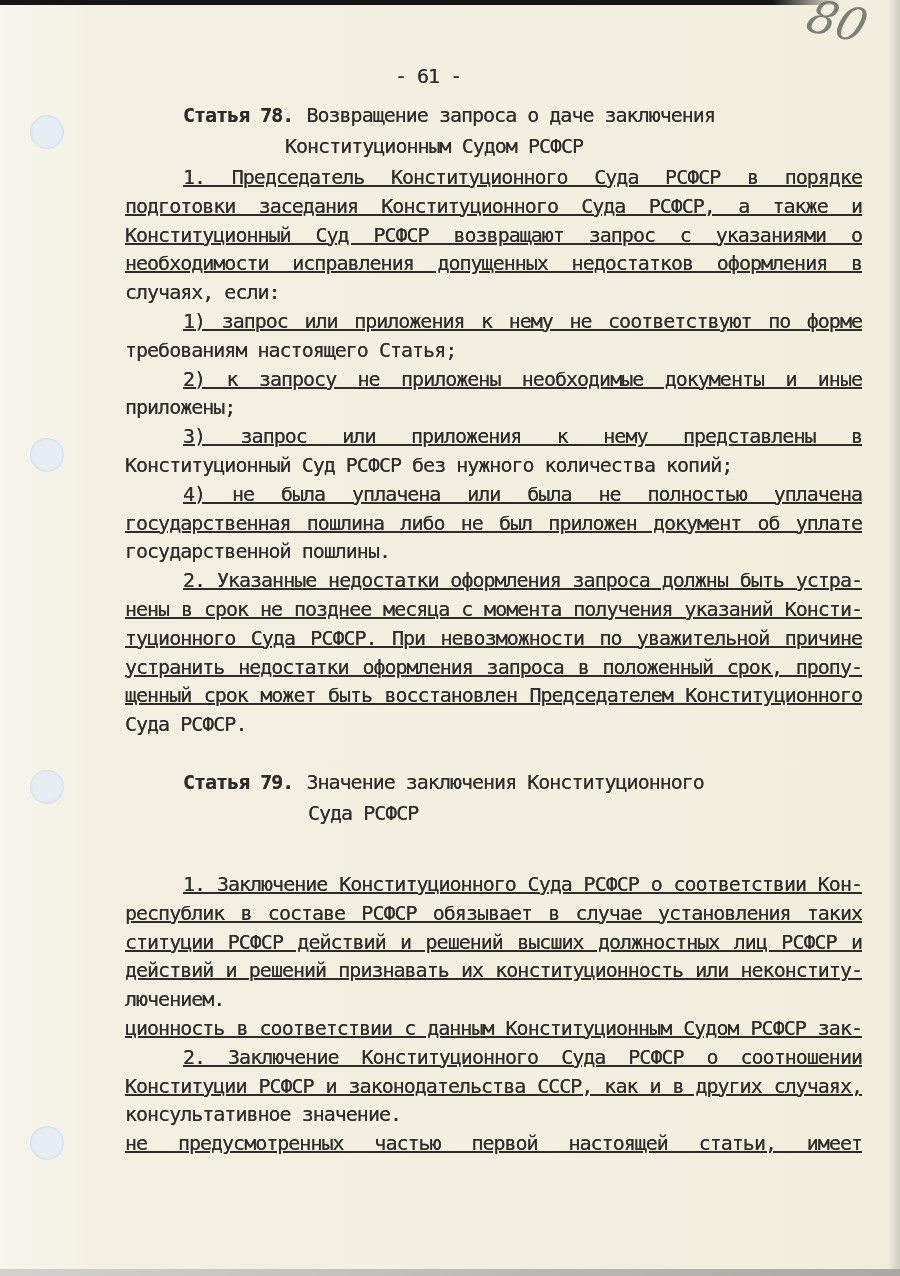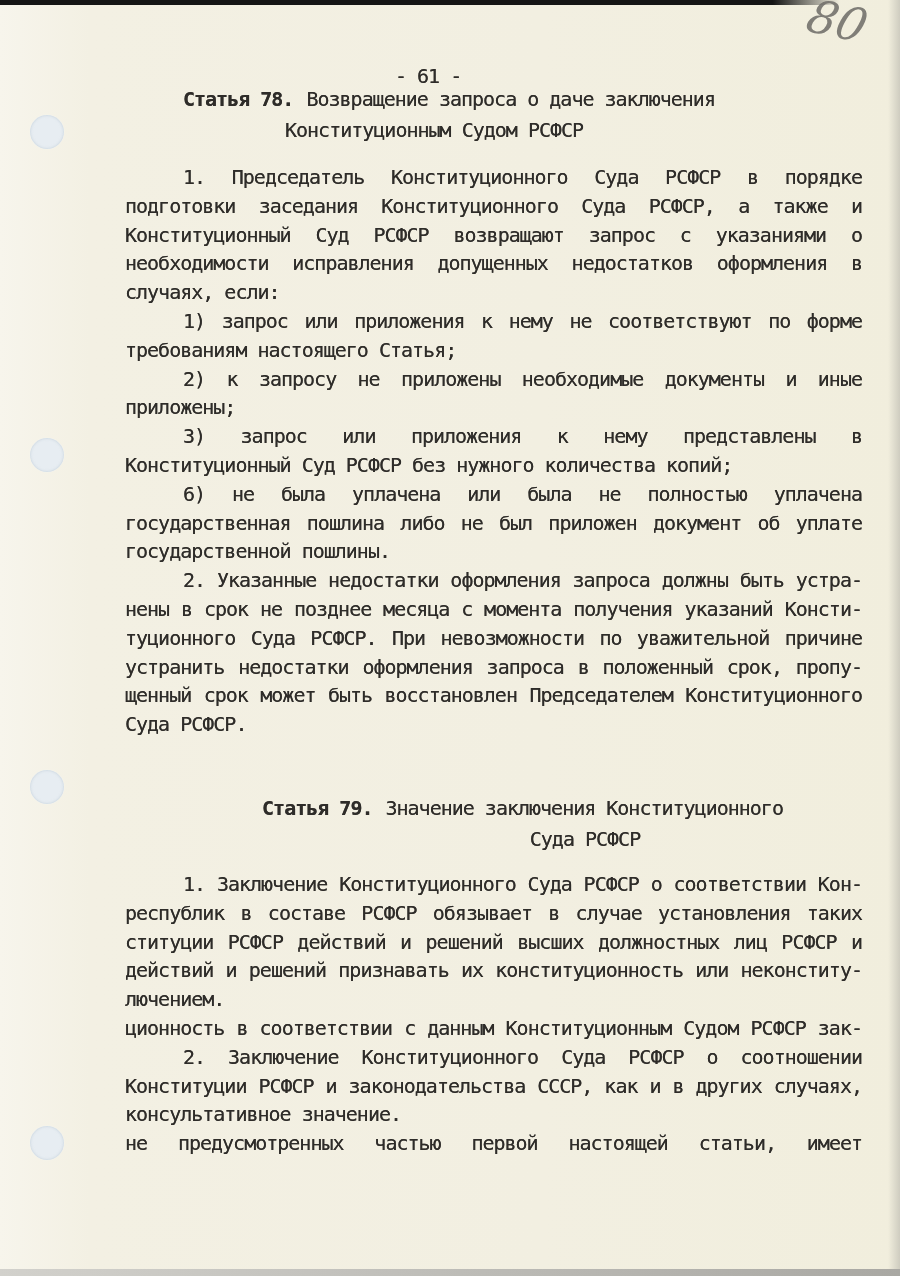--- a/index.html
+++ b/index.html
@@ -46,31 +46,31 @@
   #doc{
     position:absolute;left:125px;top:0;width:737px;
     color:#2e2c29;
     font-size:20px;
     letter-spacing:-1px;
     text-shadow:0 0 0.5px rgba(46,44,41,.8);
   }
   .pageno{position:absolute;top:64px;left:270px;line-height:24px;}
   .hblock{position:absolute;width:737px;}
   .hblock .hline{height:31px;line-height:31px;white-space:nowrap;}
-  .h78{top:84px;}
-  .h79{top:793px;text-align:center;}
+  .h78{top:100px;}
+  .h79{top:767px;}
   .ind-label{padding-left:58px;}
   .lbl{font-weight:bold;margin-right:13px;}
   .h78 .sub{padding-left:160px;}
   .h79 .sub{padding-left:183px;}
   .block{position:absolute;width:737px;}
   .b78{top:163px;}
   .b79{top:826px;margin-top:44px;}
   .ln{height:28.8px;line-height:28.8px;}
-  .j{text-align:justify;text-align-last:justify;}
+  .j{text-align:justify;text-align-last:justify;text-decoration:underline;}
   .ind{padding-left:58px;}
 </style>
 </head>
 <body>
 
 <div class="paper"></div>
 <div class="top-strip"></div>
 <div class="right-edge"></div>
 <div class="bottom-strip"></div>
 
@@ -97,21 +97,21 @@
     <div class="ln j">подготовки заседания Конституционного Суда РСФСР, а также и</div>
     <div class="ln j">Конституционный Суд РСФСР возвращают запрос с указаниями о</div>
     <div class="ln j">необходимости исправления допущенных недостатков оформления в</div>
     <div class="ln">случаях, если:</div>
     <div class="ln j ind">1) запрос или приложения к нему не соответствуют по форме</div>
     <div class="ln">требованиям настоящего Статья;</div>
     <div class="ln j ind">2) к запросу не приложены необходимые документы и иные</div>
     <div class="ln">приложены;</div>
     <div class="ln j ind">3) запрос или приложения к нему представлены в</div>
     <div class="ln">Конституционный Суд РСФСР без нужного количества копий;</div>
-    <div class="ln j ind">6) не была уплачена или была не полностью уплачена</div>
+    <div class="ln j ind">4) не была уплачена или была не полностью уплачена</div>
     <div class="ln j">государственная пошлина либо не был приложен документ об уплате</div>
     <div class="ln">государственной пошлины.</div>
     <div class="ln j ind">2. Указанные недостатки оформления запроса должны быть устра-</div>
     <div class="ln j">нены в срок не позднее месяца с момента получения указаний Консти-</div>
     <div class="ln j">туционного Суда РСФСР. При невозможности по уважительной причине</div>
     <div class="ln j">устранить недостатки оформления запроса в положенный срок, пропу-</div>
     <div class="ln j">щенный срок может быть восстановлен Председателем Конституционного</div>
     <div class="ln">Суда РСФСР.</div>
   </div>
 

